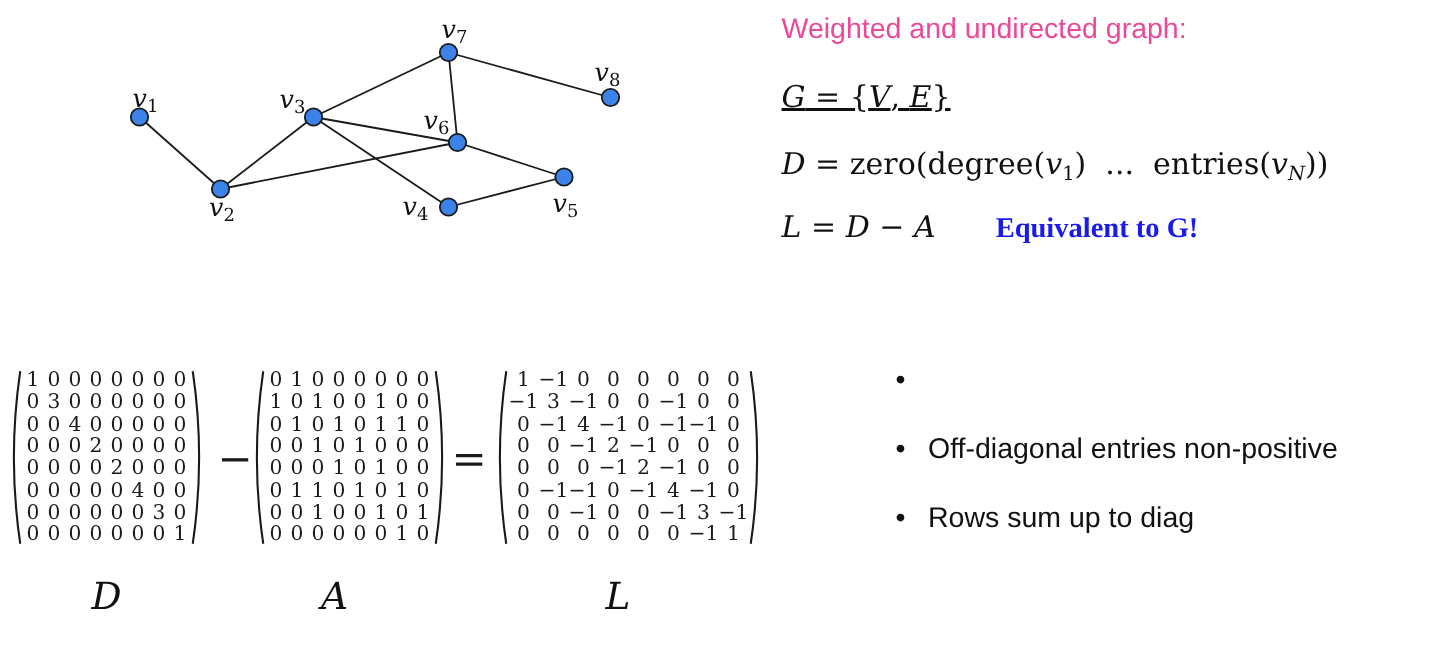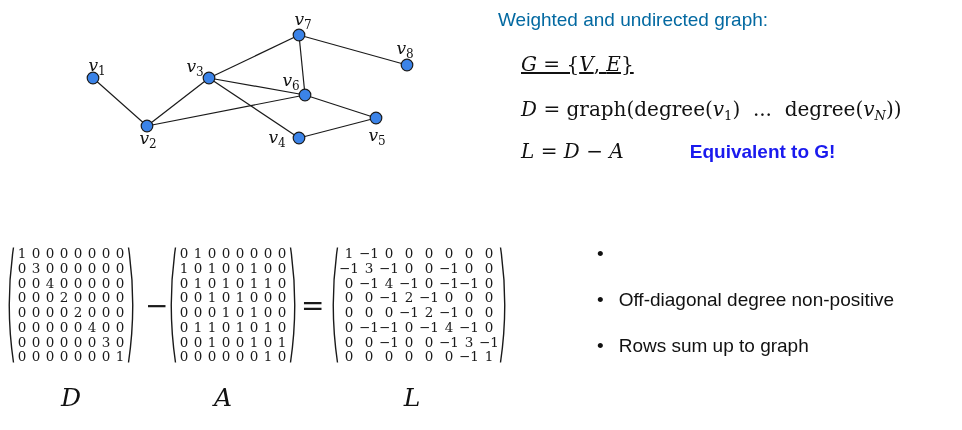--- a/index.html
+++ b/index.html
@@ -4,28 +4,28 @@
 <style>
   * { margin:0; padding:0; box-sizing:border-box; }
   html,body { background:#ffffff; }
   body { font-family:"Liberation Sans", sans-serif; }
   .slide { position:relative; width:962px; height:430px; background:#ffffff; overflow:hidden; }
 
   
   .graph-svg { position:absolute; left:0; top:0; }
 
   
-  .heading { position:absolute; left:498px; top:9px; font-size:19px; color:#0369a1; }
+  .heading { position:absolute; left:521px; top:9px; font-size:19px; color:#ec4899; }
   .eq { position:absolute; font-family:"DejaVu Serif", serif; font-size:20px; color:#111; white-space:nowrap; }
   .eq .it { font-style:italic; }
   .eq .sub { font-size:13px; vertical-align:-4px; }
   .eq-g { left:521px; top:52px;text-decoration:underline; }
   .eq-d { left:521px; top:97px; }
   .eq-l { left:521px; top:139px; }
-  .note { font-family:Liberation Sans, sans-serif; font-weight:bold; font-size:19px; margin-left:66px; }
+  .note { font-family:Liberation Serif, serif; font-weight:bold; font-size:19px; margin-left:40px; }
 
   
   .matrix { position:absolute; display:flex; align-items:stretch; }
   .mgrid { display:grid; align-content:center; }
   .mgrid-sm { grid-template-columns:repeat(8, 14px); }
   .mgrid-lg { grid-template-columns:repeat(8, 20px); }
   .mcell { height:14.75px; line-height:14.75px; text-align:center;
            font-family:"DejaVu Serif", serif; font-size:13.5px; color:#1a1a1a; }
   .matrix-d { left:4px;   top:246px; }
   .matrix-a { left:166px; top:246px; }
@@ -74,21 +74,21 @@
       <circle cx="305" cy="95" r="5.8" fill="#3b83e8" stroke="#1a1a1a" stroke-width="1.2"></circle>
       <text x="291" y="86" text-anchor="middle" font-family="&quot;DejaVu Serif&quot;, serif" font-size="17" fill="#111"><tspan font-style="italic">v</tspan><tspan font-size="12" dy="3.5">6</tspan></text>
       <circle cx="299" cy="35" r="5.8" fill="#3b83e8" stroke="#1a1a1a" stroke-width="1.2"></circle>
       <text x="303" y="25" text-anchor="middle" font-family="&quot;DejaVu Serif&quot;, serif" font-size="17" fill="#111"><tspan font-style="italic">v</tspan><tspan font-size="12" dy="3.5">7</tspan></text>
       <circle cx="407" cy="65" r="5.8" fill="#3b83e8" stroke="#1a1a1a" stroke-width="1.2"></circle>
       <text x="405" y="54" text-anchor="middle" font-family="&quot;DejaVu Serif&quot;, serif" font-size="17" fill="#111"><tspan font-style="italic">v</tspan><tspan font-size="12" dy="3.5">8</tspan></text>
     </svg>
 
   <div class="heading">Weighted and undirected graph:</div>
   <div class="eq eq-g"><span class="it">G</span><span> = {</span><span class="it">V</span><span>, </span><span class="it">E</span><span>}</span></div>
-  <div class="eq eq-d"><span class="it">D</span><span> = graph(degree(</span><span class="it">v</span><span class="sub">1</span><span>)</span><span>&nbsp;&nbsp;...&nbsp;&nbsp;</span><span>degree(</span><span class="it">v</span><span class="it sub">N</span><span>))</span></div>
+  <div class="eq eq-d"><span class="it">D</span><span> = zero(degree(</span><span class="it">v</span><span class="sub">1</span><span>)</span><span>&nbsp;&nbsp;...&nbsp;&nbsp;</span><span>entries(</span><span class="it">v</span><span class="it sub">N</span><span>))</span></div>
   <div class="eq eq-l"><span><span class="it">L</span><span> = </span><span class="it">D</span><span> − </span><span class="it">A</span></span><span class="note" style="color: rgb(26, 26, 238);">Equivalent to G!</span></div>
 
   <div class="matrix matrix-d">
     <svg width="11" height="118">
         <path d="M9.5,1.5 Q1,59 9.5,116.5" stroke="#1a1a1a" stroke-width="1.4" fill="none"></path>
       </svg>
     <div class="mgrid mgrid-sm">
         <div class="mcell">1</div>
         <div class="mcell">0</div>
         <div class="mcell">0</div>
@@ -315,20 +315,20 @@
 
   <div class="matrix-label label-d">D</div>
   <div class="matrix-label label-a">A</div>
   <div class="matrix-label label-l">L</div>
 
   <div class="bullet-row b0">
       <span class="dot">•</span>
     </div>
   <div class="bullet-row b1">
       <span class="dot">•</span>
-      <span>Off-diagonal degree non-positive</span>
+      <span>Off-diagonal entries non-positive</span>
     </div>
   <div class="bullet-row b2">
       <span class="dot">•</span>
-      <span>Rows sum up to graph</span>
+      <span>Rows sum up to diag</span>
     </div>
 
 </div>
 
 </body></html>

